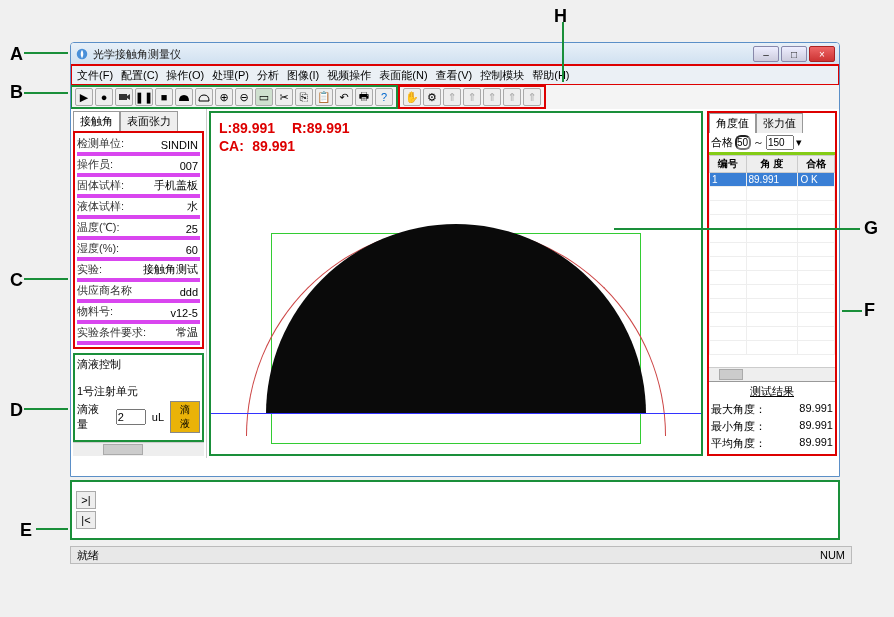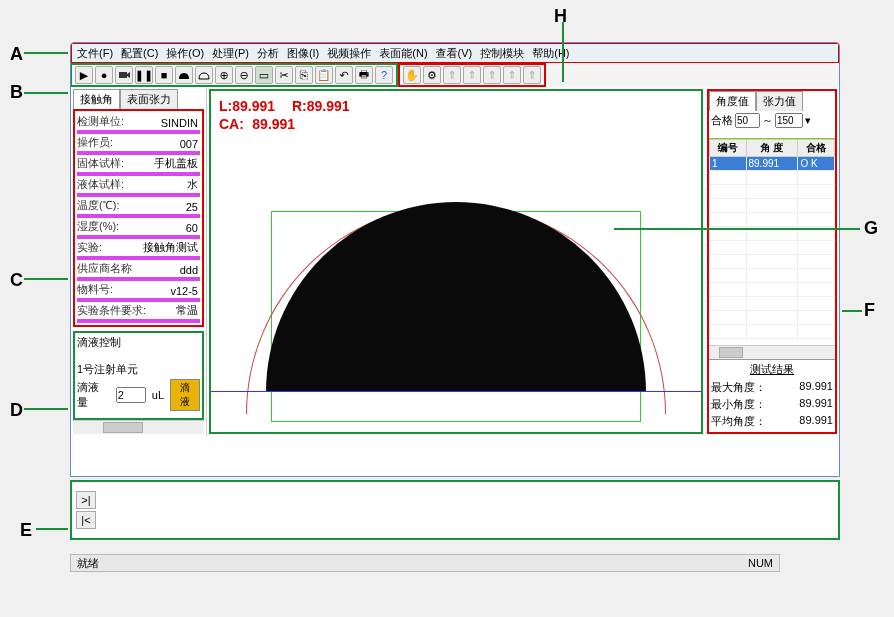--- a/index.html
+++ b/index.html
@@ -36,31 +36,31 @@
 .center-panel { flex: 1; position: relative; border: 2px solid #1a8f3a; margin: 2px; overflow: hidden; background: #fff; }
 .overlay-text { position: absolute; top: 6px; left: 8px; font-family: monospace; font-size: 14px; color: #d00; font-weight: bold; line-height: 1.3; }
 .droplet { position: absolute; left: 50%; bottom: 40px; transform: translateX(-50%); width: 380px; height: 190px; background: #0a0a0a; border-radius: 190px 190px 0 0; }
 .baseline { position: absolute; left: 0; right: 0; bottom: 40px; height: 1px; background: #33f; }
 .green-box { position: absolute; left: 60px; right: 60px; top: 120px; bottom: 10px; border: 1px solid #3c3; }
 .red-arc { position: absolute; left: 50%; bottom: 18px; transform: translateX(-50%); width: 420px; height: 210px; border: 1px solid #c44; border-bottom: none; border-radius: 210px 210px 0 0; }
 .right-panel { width: 130px; border-left: 1px solid #ccc; border: 2px solid #d00; margin: 2px; display: flex; flex-direction: column; font-size: 11px; }
 .right-tabs { display: flex; }
 .filter-row { display: flex; align-items: center; gap: 2px; padding: 2px; font-size: 11px; }
 .filter-row select, .filter-row input { font-size: 10px; }
-.data-table { flex: 1; overflow: auto; border-top: 1px solid #84cc16; margin-top: 8px; }
+.data-table { flex: 1; overflow: auto; border-top: 3px solid #84cc16; }
 .data-table table { width: 100%; border-collapse: collapse; font-size: 10px; }
 .data-table th { background: #eee; border: 1px solid #ccc; padding: 1px 2px; }
 .data-table td { border: 1px solid #eee; padding: 1px 2px; }
 .data-table tr.sel td { background: #3a7fd5; color: #fff; }
 .results { border-top: 1px solid #999; padding: 2px; }
 .results .ttl { text-align: center; font-size: 11px; text-decoration: underline; margin-bottom: 2px; }
 .results .row { display: flex; justify-content: space-between; font-size: 11px; padding: 1px 0; }
 .bottom-strip { position: absolute; left: 70px; top: 480px; width: 770px; height: 60px; border: 2px solid #1a8f3a; background: #fff; display: flex; align-items: center; padding: 4px; gap: 4px; }
 .navbtn { width: 20px; height: 18px; border: 1px solid #aaa; background: #eee; font-size: 11px; display: flex; align-items: center; justify-content: center; cursor: pointer; }
-.statusbar { position: absolute; left: 70px; top: 546px; width: 710px; height: 18px; background: #e8e8e8; border: 1px solid #bbb; display: flex; align-items: center; font-size: 11px; padding: 0 6px; margin-top: 8px; }
+.statusbar { position: absolute; left: 70px; top: 546px; width: 782px; height: 18px; background: #e8e8e8; border: 1px solid #bbb; display: flex; align-items: center; font-size: 11px; padding: 0 6px; }
 .statusbar .spacer { flex: 1; }
 .hscroll { height: 14px; background: #eee; border-top: 1px solid #ccc; position: relative; }
 .hscroll .thumb { position: absolute; left: 30px; width: 40px; top: 1px; bottom: 1px; background: #ccc; border: 1px solid #aaa; }
 </style>
 </head>
 <body>
 
 <div class="annotation" style="left:10px; top:44px">A</div>
 <div class="annotation" style="left:10px; top:82px">B</div>
 <div class="annotation" style="left:10px; top:270px">C</div>
@@ -73,20 +73,31 @@
 <div class="ann-line" style="left:24px; top:52px; width:44px; height:2px"></div>
 <div class="ann-line" style="left:24px; top:92px; width:44px; height:2px"></div>
 <div class="ann-line" style="left:24px; top:278px; width:44px; height:2px"></div>
 <div class="ann-line" style="left:24px; top:408px; width:44px; height:2px"></div>
 <div class="ann-line" style="left:36px; top:528px; width:32px; height:2px"></div>
 <div class="ann-line" style="left:842px; top:310px; width:20px; height:2px"></div>
 <div class="ann-line" style="left:614px; top:228px; width:246px; height:2px"></div>
 <div class="ann-line" style="left:562px; top:22px; width:2px; height:60px"></div>
 
 <div class="window">
+  <div class="titlebar">
+    <svg class="icon" viewBox="0 0 16 16">
+        <circle cx="8" cy="8" r="6" fill="#4a90d9"></circle>
+        <path d="M8 3 Q5 8 8 13 Q11 8 8 3" fill="#fff"></path>
+      </svg>
+    <span>光学接触角测量仪</span>
+    <div class="spacer"></div>
+    <div class="winbtn">–</div>
+    <div class="winbtn">□</div>
+    <div class="winbtn close">×</div>
+  </div>
 
   <div class="menubar">
     <span>文件(F)</span>
     <span>配置(C)</span>
     <span>操作(O)</span>
     <span>处理(P)</span>
     <span>分析</span>
     <span>图像(I)</span>
     <span>视频操作</span>
     <span>表面能(N)</span>
@@ -212,21 +223,21 @@
       <div class="baseline"></div>
     </div>
 
     <div class="right-panel">
       <div class="right-tabs">
         <div class="tab active">角度值</div>
         <div class="tab">张力值</div>
       </div>
       <div class="filter-row">
         <span>合格</span>
-        <input style="width: 25px;" value="50">
+        <input style="width: 16px; border-radius: 6px;" value="50">
         <span>～</span>
         <input style="width: 28px;" value="150">
         <span>▾</span>
       </div>
       <div class="data-table">
         <table>
           <thead>
               <tr>
             <th>编号</th>
             <th>角 度</th>

